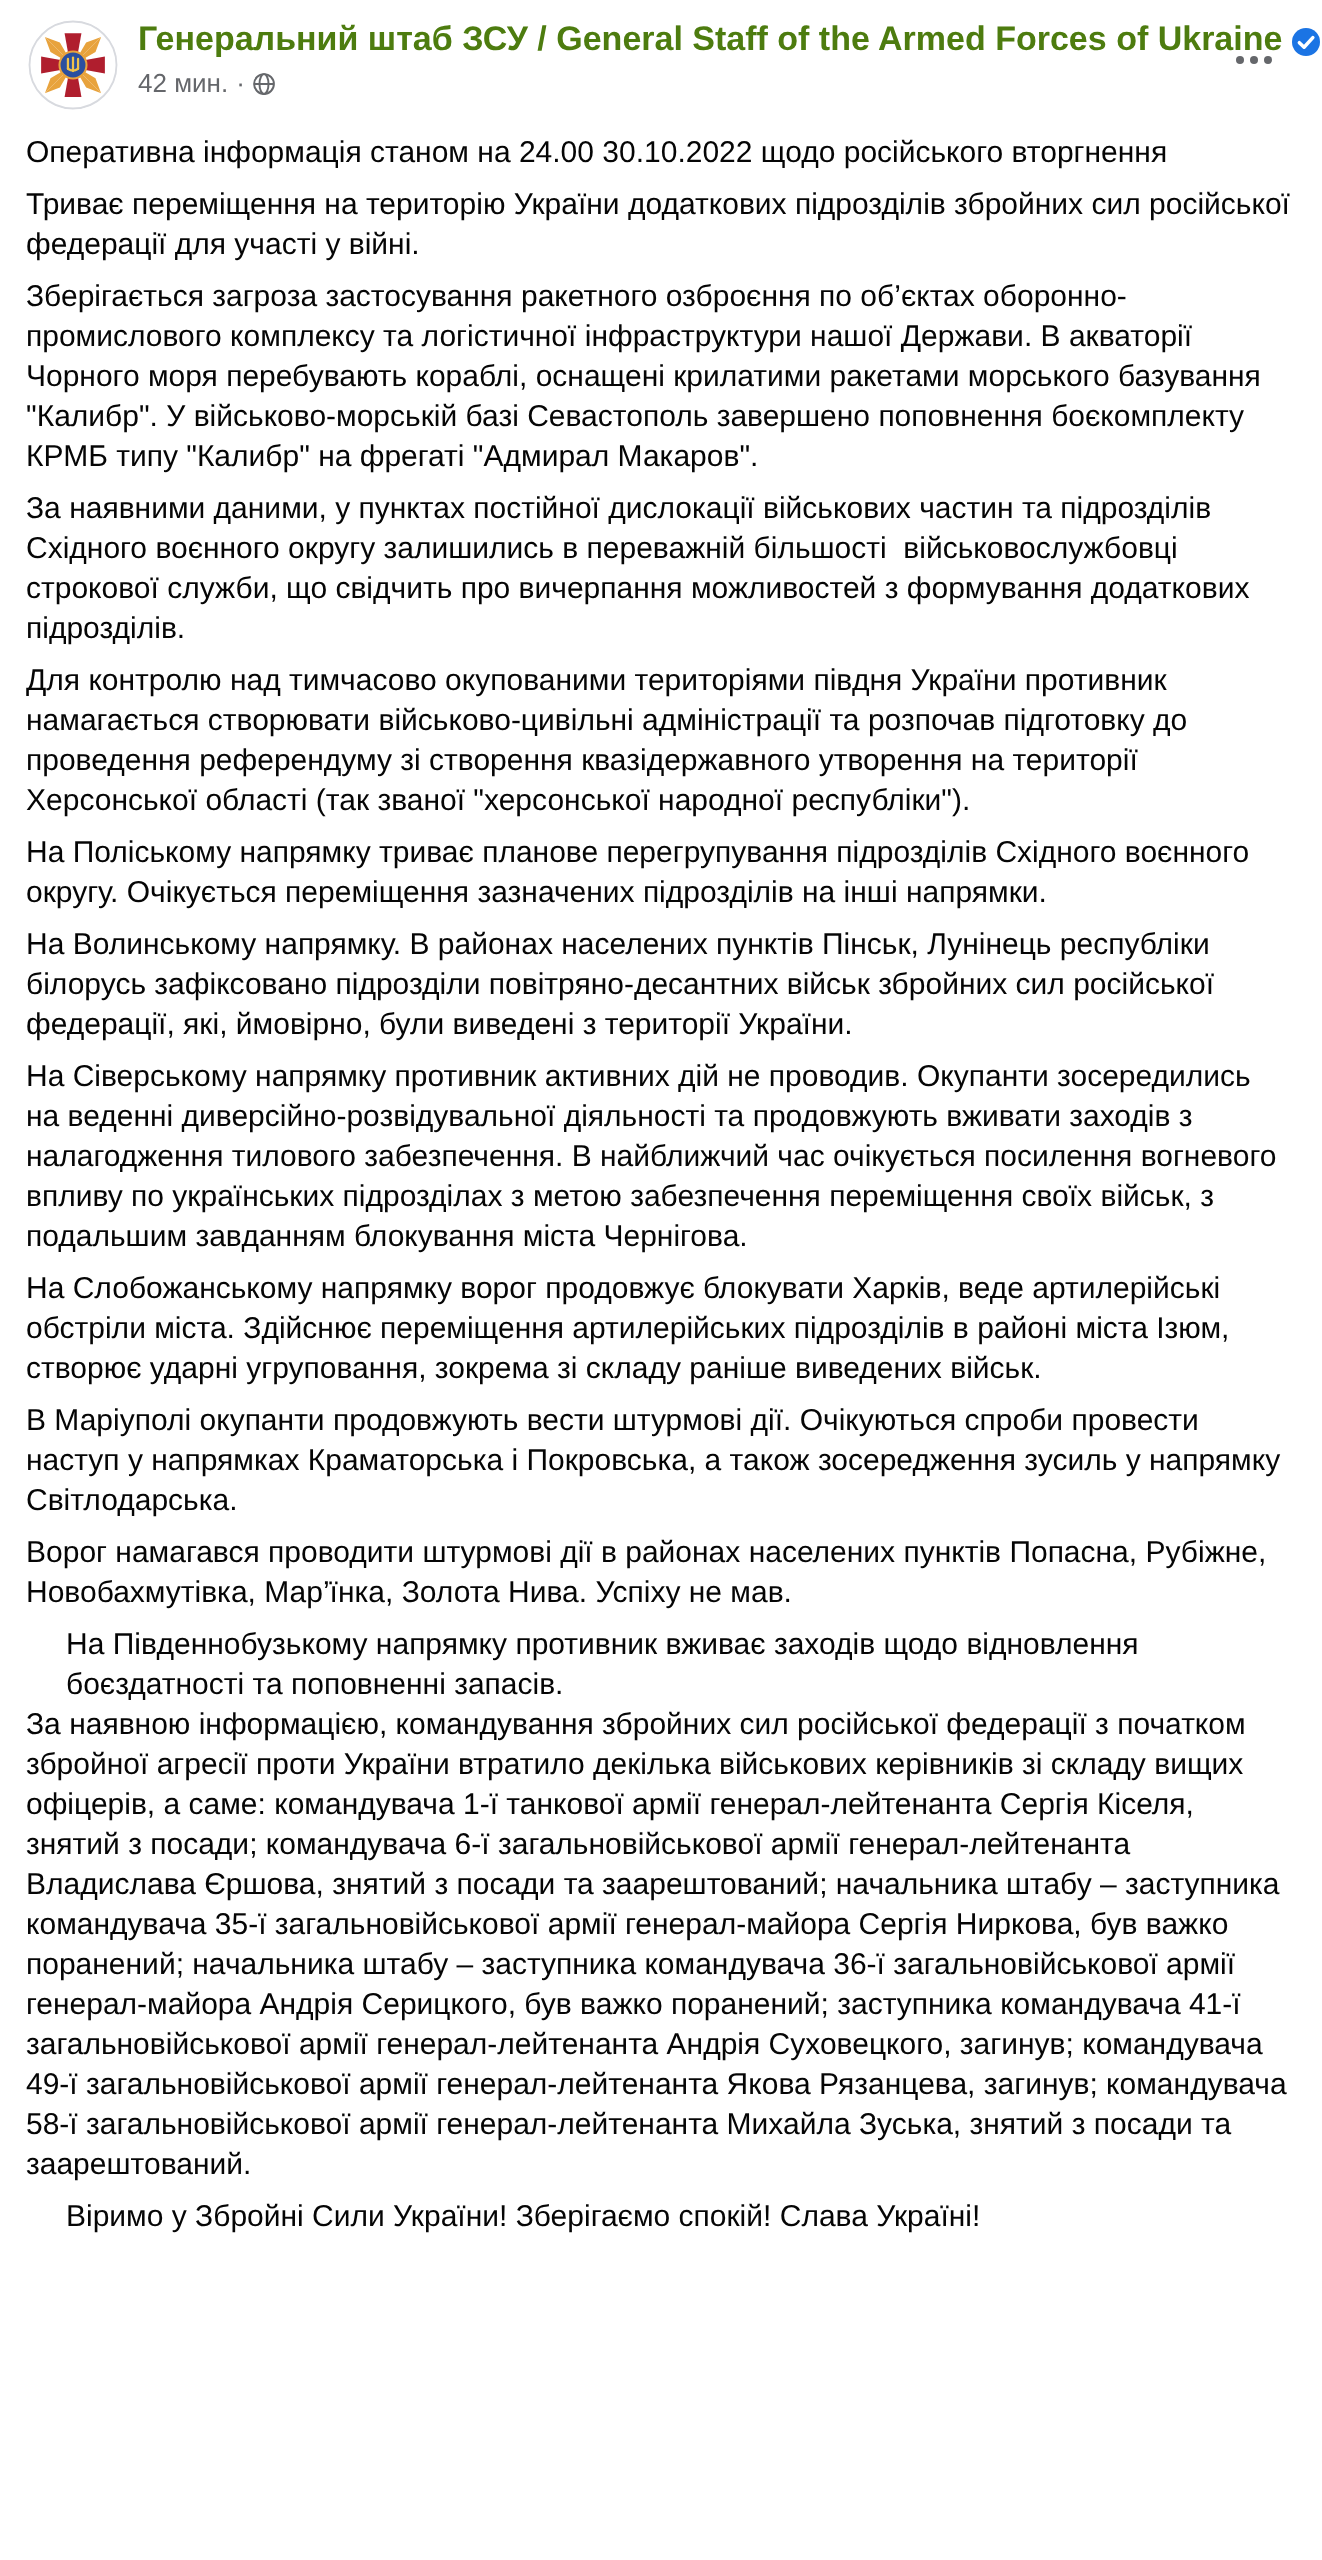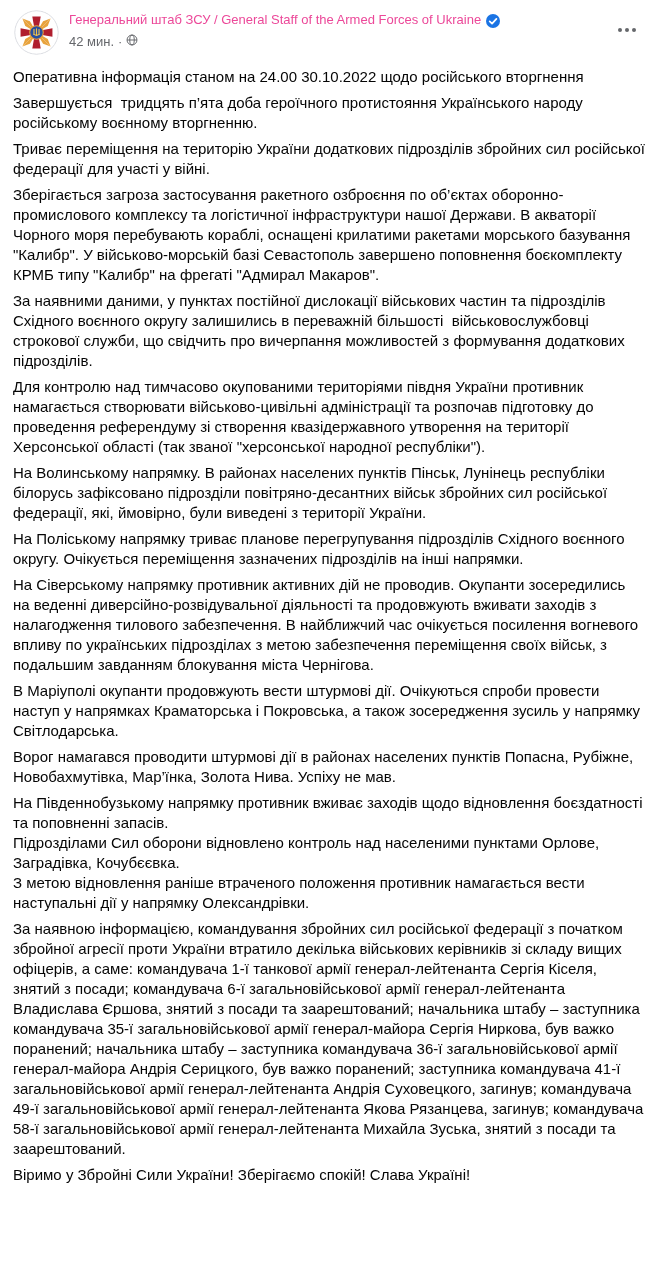--- a/index.html
+++ b/index.html
@@ -25,26 +25,26 @@
     border-radius: 50%;
     overflow: hidden;
     cursor: pointer;
   }
   .header-info { margin-left: 10px; flex: 1 1 auto; min-width: 0; }
   .page-name-row {
     display: flex; align-items: center; gap: 5px;
     cursor: pointer;
   }
   .page-name {
-    font-size: 13px; font-weight: 400; line-height: 20px;
-    color: #ec4899; white-space: nowrap;
+    font-size: 17px; font-weight: 700; line-height: 20px;
+    color: #4d7c0f; white-space: nowrap;
   }
   .verified { flex: 0 0 14px; display: inline-flex; margin-top: 1px; }
   .meta-row {
-    display: flex; align-items: flex-start; gap: 4px;
+    display: flex; align-items: center; gap: 4px;
     margin-top: 3px;
     font-size: 13px; color: #65676b; line-height: 17px;
     cursor: pointer;
   }
   .meta-dot { color: #65676b; }
   .globe { display: inline-flex; margin-top: 1px; }
   .more-btn {
     width: 36px; height: 36px; border-radius: 50%;
     display: flex; align-items: center; justify-content: center; gap: 3px;
     cursor: pointer; flex: 0 0 36px; margin-top: 2px;
@@ -58,21 +58,21 @@
   .post-body {
     padding: 8px 16px 12px 13px;
     font-size: 15px;
     line-height: 20px;
     color: #050505;
   }
   .post-body p {
     margin: 0 0 6px 0;
     white-space: pre-wrap;
   }
-  .post-body p.tight { margin-bottom: 0; }
+  .post-body p.tight { margin-bottom: 0; margin-left: 20px; }
 </style>
 </head>
 <body>
 
 <div class="post">
 
   <div class="post-header">
 
     <div class="avatar">
       <svg width="45" height="45" viewBox="0 0 48 48">
@@ -131,31 +131,29 @@
 
     <div class="more-btn" title="">
       <i></i>
         <i></i>
         <i></i>
     </div>
   </div>
 
   <div class="post-body">
     <p>Оперативна інформація станом на 24.00 30.10.2022 щодо російського вторгнення</p>
-    <p>Завершується  тридцять п’ята доба героїчного протистояння Українського народу російському воєнному вторгненню.</p>
     <p>Триває переміщення на територію України додаткових підрозділів збройних сил російської федерації для участі у війні.</p>
     <p>Зберігається загроза застосування ракетного озброєння по об’єктах оборонно-промислового комплексу та логістичної інфраструктури нашої Держави. В акваторії Чорного моря перебувають кораблі, оснащені крилатими ракетами морського базування "Калибр". У військово-морській базі Севастополь завершено поповнення боєкомплекту КРМБ типу "Калибр" на фрегаті "Адмирал Макаров".</p>
     <p>За наявними даними, у пунктах постійної дислокації військових частин та підрозділів Східного воєнного округу залишились в переважній більшості  військовослужбовці строкової служби, що свідчить про вичерпання можливостей з формування додаткових підрозділів.</p>
     <p>Для контролю над тимчасово окупованими територіями півдня України противник намагається створювати військово-цивільні адміністрації та розпочав підготовку до проведення референдуму зі створення квазідержавного утворення на території Херсонської області (так званої "херсонської народної республіки").</p>
+    <p>На Поліському напрямку триває планове перегрупування підрозділів Східного воєнного округу. Очікується переміщення зазначених підрозділів на інші напрямки.</p>
     <p>На Волинському напрямку. В районах населених пунктів Пінськ, Лунінець республіки білорусь зафіксовано підрозділи повітряно-десантних військ збройних сил російської федерації, які, ймовірно, були виведені з території України.</p>
-    <p>На Поліському напрямку триває планове перегрупування підрозділів Східного воєнного округу. Очікується переміщення зазначених підрозділів на інші напрямки.</p>
     <p>На Сіверському напрямку противник активних дій не проводив. Окупанти зосередились на веденні диверсійно-розвідувальної діяльності та продовжують вживати заходів з налагодження тилового забезпечення. В найближчий час очікується посилення вогневого впливу по українських підрозділах з метою забезпечення переміщення своїх військ, з подальшим завданням блокування міста Чернігова.</p>
+    <p>На Слобожанському напрямку ворог продовжує блокувати Харків, веде артилерійські обстріли міста. Здійснює переміщення артилерійських підрозділів в районі міста Ізюм, створює ударні угруповання, зокрема зі складу раніше виведених військ.</p>
     <p>В Маріуполі окупанти продовжують вести штурмові дії. Очікуються спроби провести наступ у напрямках Краматорська і Покровська, а також зосередження зусиль у напрямку Світлодарська.</p>
     <p>Ворог намагався проводити штурмові дії в районах населених пунктів Попасна, Рубіжне, Новобахмутівка, Мар’їнка, Золота Нива. Успіху не мав.</p>
     <p class="tight">На Південнобузькому напрямку противник вживає заходів щодо відновлення боєздатності та поповненні запасів.</p>
-    <p>Підрозділами Сил оборони відновлено контроль над населеними пунктами Орлове, Заградівка, Кочубєєвка.
-З метою відновлення раніше втраченого положення противник намагається вести наступальні дії у напрямку Олександрівки.</p>
     <p>За наявною інформацією, командування збройних сил російської федерації з початком збройної агресії проти України втратило декілька військових керівників зі складу вищих офіцерів, а саме: командувача 1-ї танкової армії генерал-лейтенанта Сергія Кіселя, знятий з посади; командувача 6-ї загальновійськової армії генерал-лейтенанта Владислава Єршова, знятий з посади та заарештований; начальника штабу – заступника командувача 35-ї загальновійськової армії генерал-майора Сергія Ниркова, був важко поранений; начальника штабу – заступника командувача 36-ї загальновійськової армії генерал-майора Андрія Серицкого, був важко поранений; заступника командувача 41-ї загальновійськової армії генерал-лейтенанта Андрія Суховецкого, загинув; командувача 49-ї загальновійськової армії генерал-лейтенанта Якова Рязанцева, загинув; командувача 58-ї загальновійськової армії генерал-лейтенанта Михайла Зуська, знятий з посади та заарештований.</p>
     <p class="tight">Віримо у Збройні Сили України! Зберігаємо спокій! Слава Україні!</p>
 
   </div>
 
 </div>
 
 </body></html>

